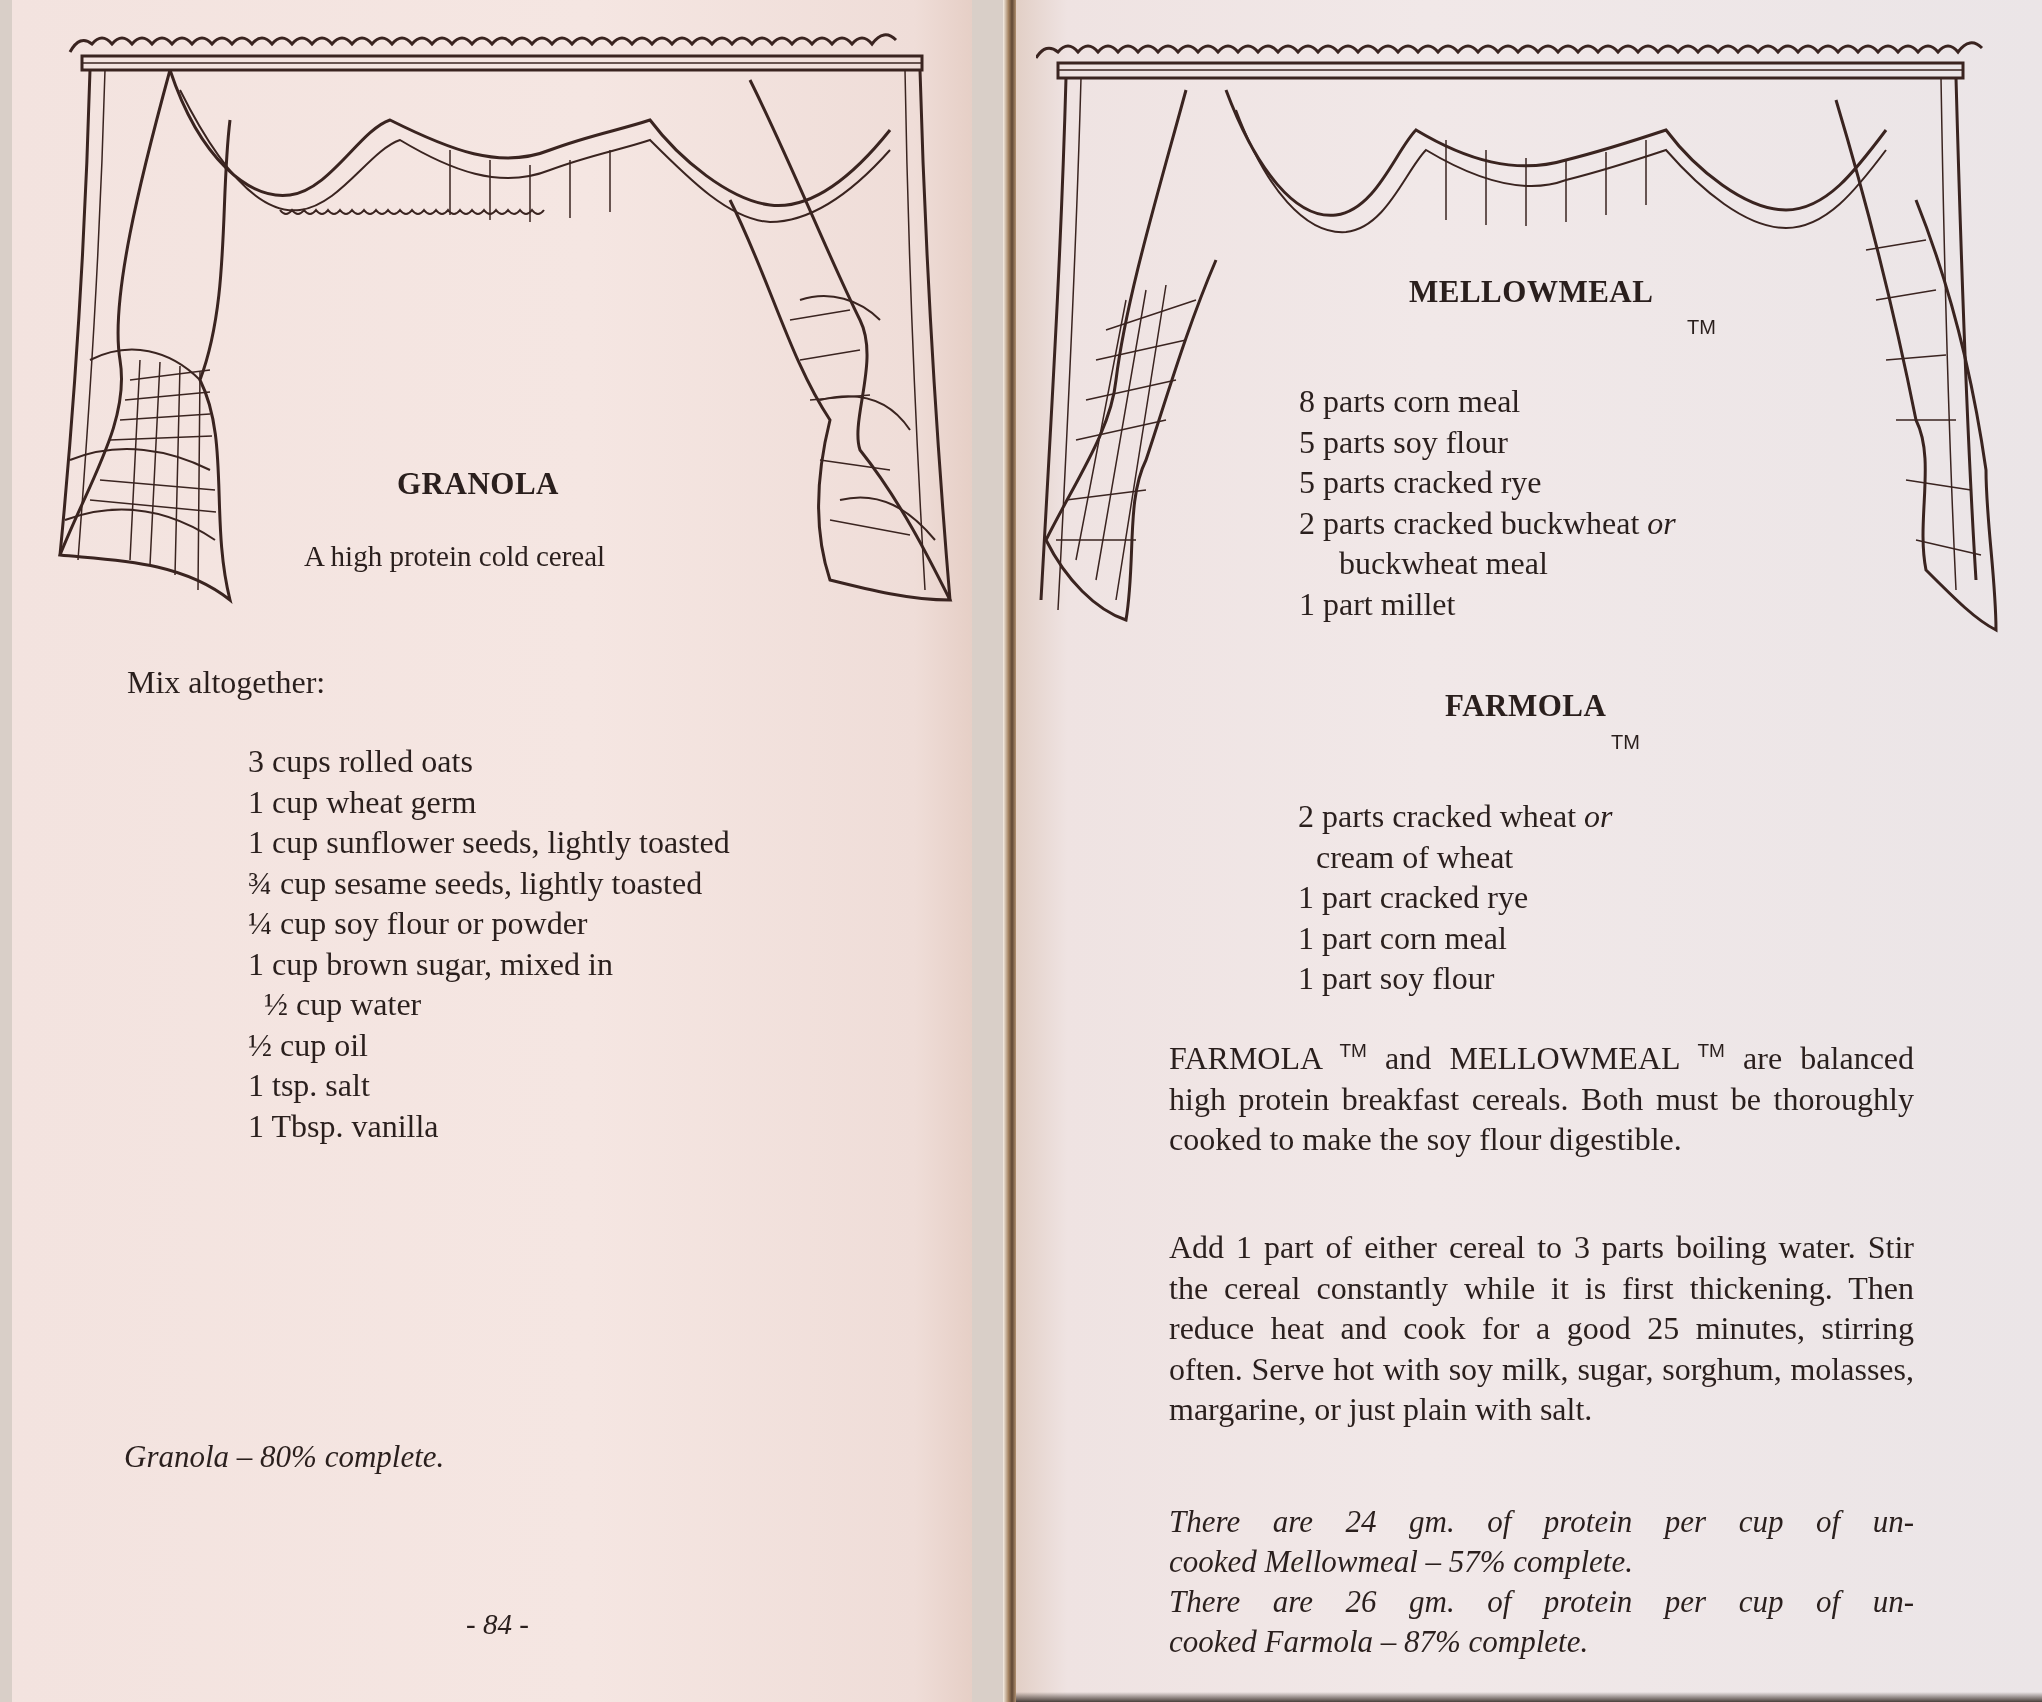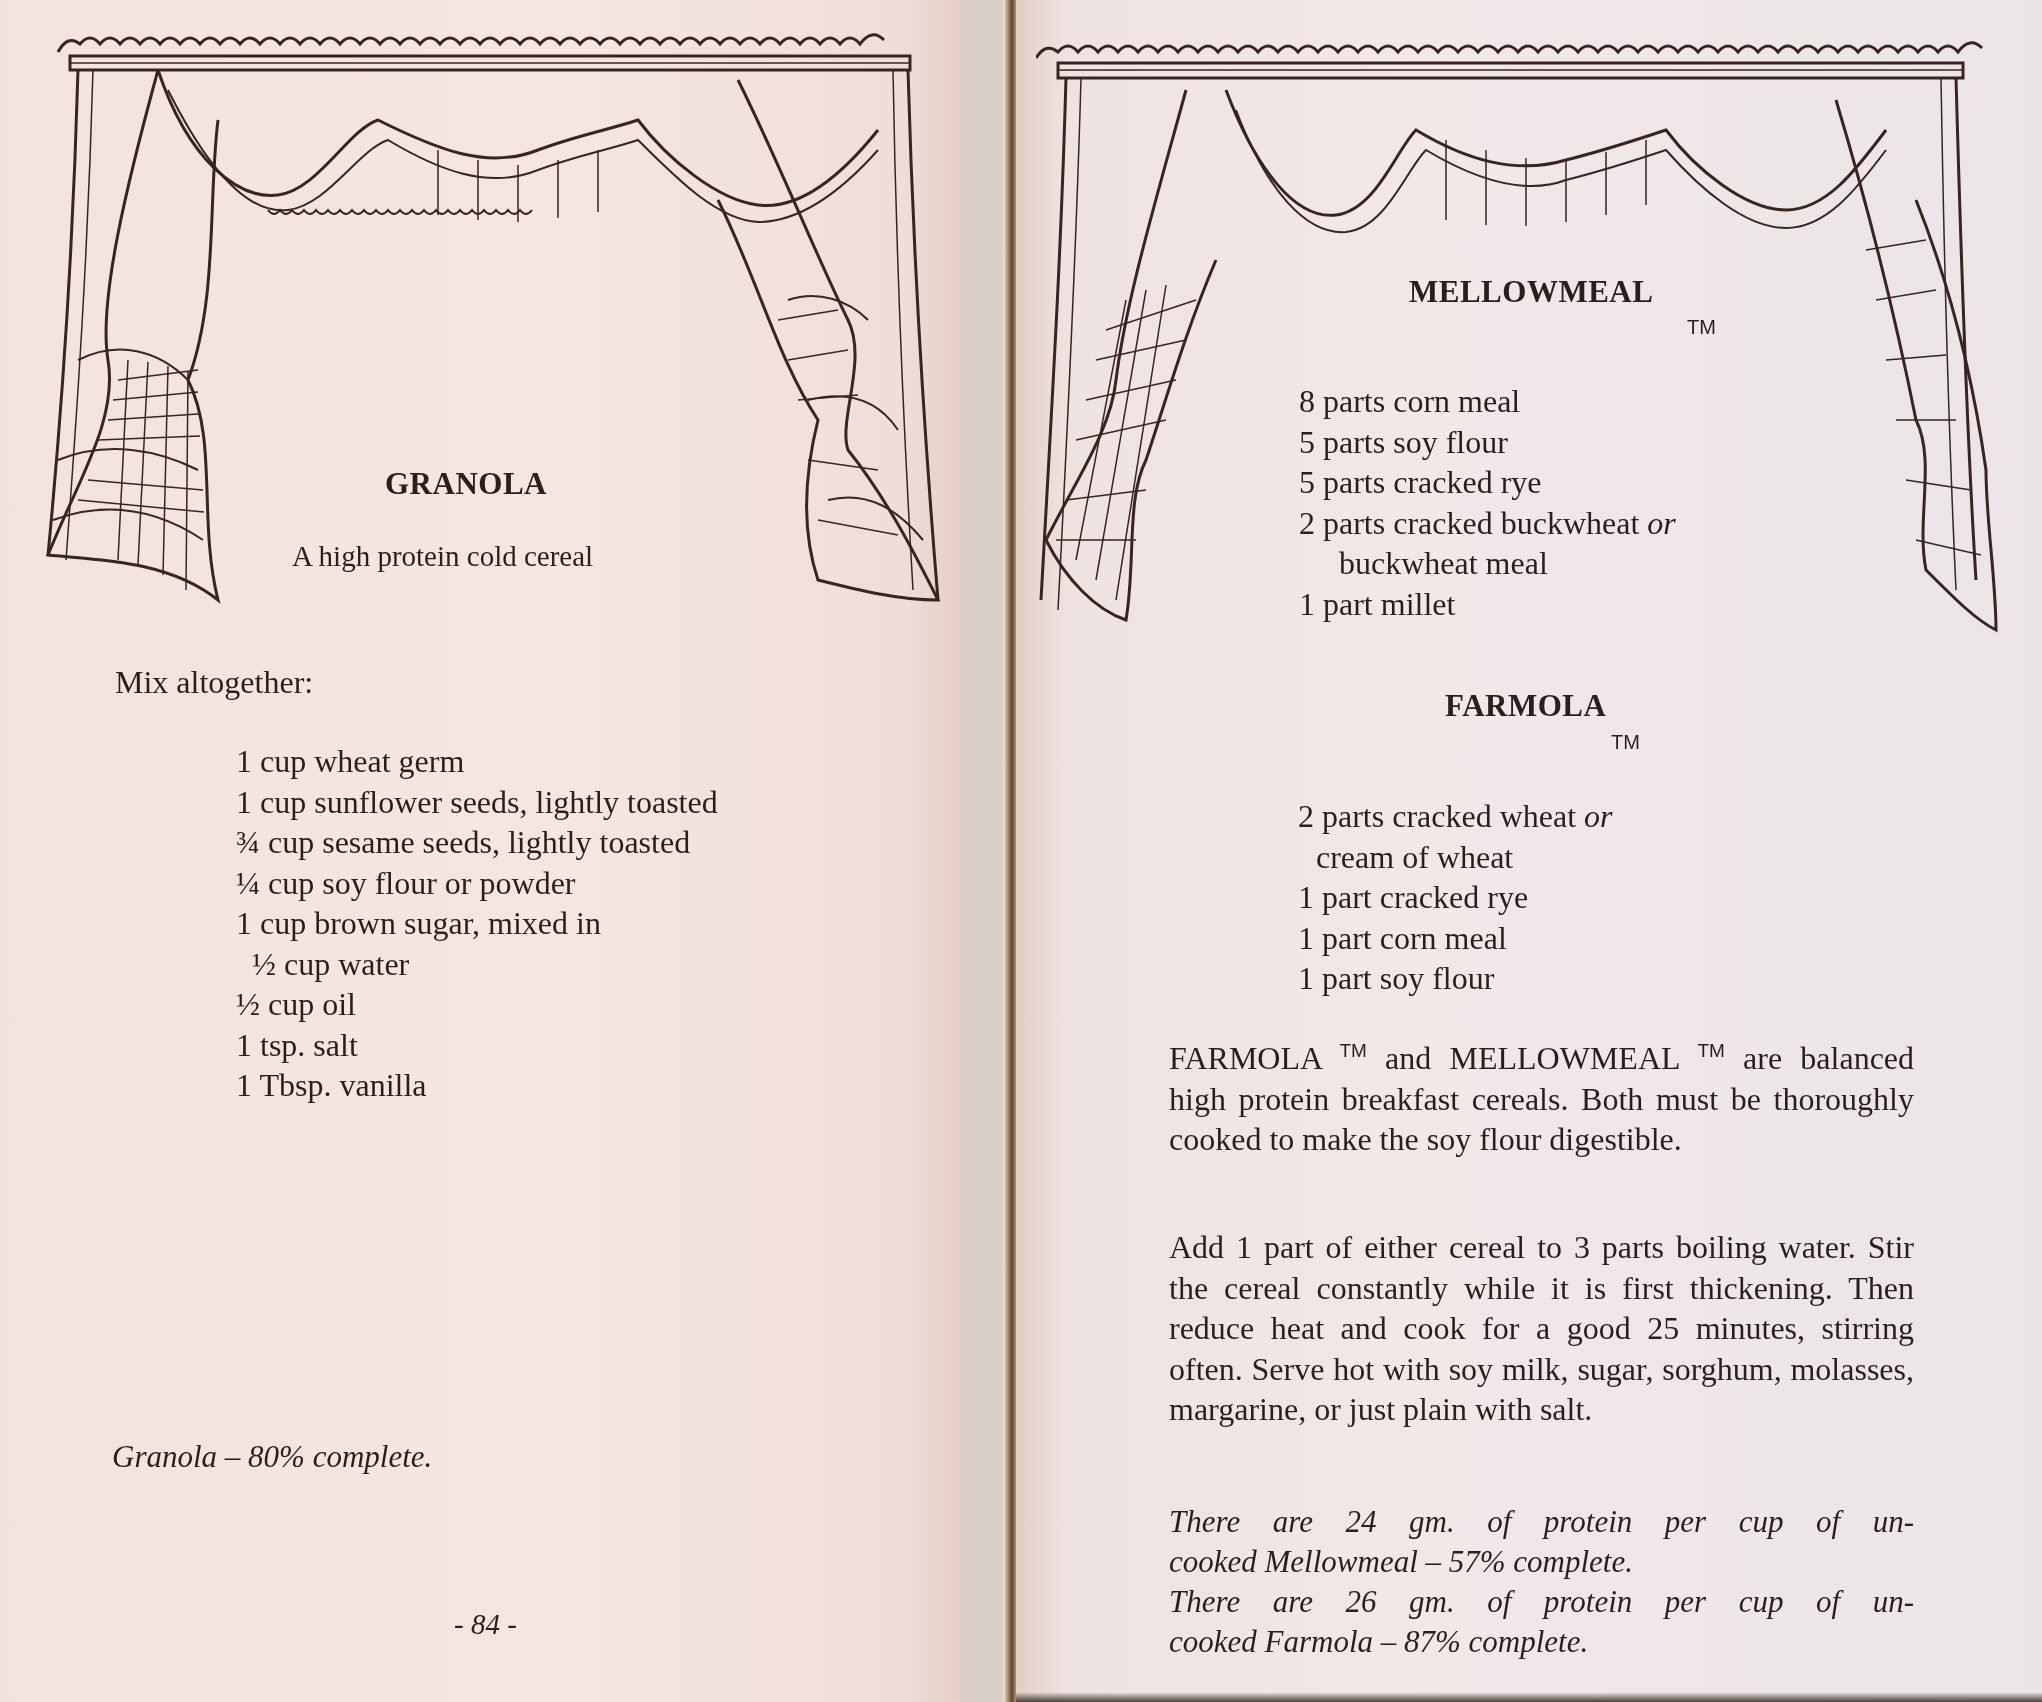--- a/index.html
+++ b/index.html
@@ -6,21 +6,21 @@
   body {
     width: 2042px; height: 1702px; overflow: hidden; position: relative;
     background: #d9cfc8;
     font-family: "Liberation Serif", "DejaVu Serif", serif;
     color: #2a1f1d;
   }
   .page {
     position: absolute; top: 0; height: 1702px; overflow: hidden;
   }
   .page-left {
-    left: 0; width: 960px;
+    left: 12px; width: 960px;
     background: linear-gradient(90deg, #f3e3df 0%, #f5e6e2 60%, #efddd8 94%, #e6cfc6 100%);
   }
   .page-right {
     left: 1016px; width: 1026px;
     background: linear-gradient(90deg, #e2cfc6 0%, #efe3e2 5%, #f1e8e8 40%, #ebe5e7 100%);
   }
   .spine {
     position: absolute; left: 1003px; top: 0; width: 18px; height: 1702px;
     background: linear-gradient(90deg, #f7efe6 0%, #a68563 30%, #5e4634 50%, #a8896a 70%, #e8d5c8 100%);
   }
@@ -91,20 +91,21 @@
         <path d="M760 320 L820 310 M770 360 L830 350 M780 400 L840 395 M790 460 L860 470 M800 520 L880 535"></path>
       </g>
     </svg>
   </div>
 
   <div class="title" style="left:385px; top:466px;">GRANOLA</div>
   <div class="subtitle" style="left:292px; top:540px;">A high protein cold cereal</div>
   <div class="txt" style="left:115px; top:662px;">Mix altogether:</div>
 
   <ul class="list" style="left:236px; top:741px;">
+    <li>3 cups rolled oats</li>
     <li>1 cup wheat germ</li>
     <li>1 cup sunflower seeds, lightly toasted</li>
     <li>¾ cup sesame seeds, lightly toasted</li>
     <li>¼ cup soy flour or powder</li>
     <li>1 cup brown sugar, mixed in</li>
     <li class="indent" style="padding-left:16px;">½ cup water</li>
     <li>½ cup oil</li>
     <li>1 tsp. salt</li>
     <li>1 Tbsp. vanilla</li>
   </ul>

